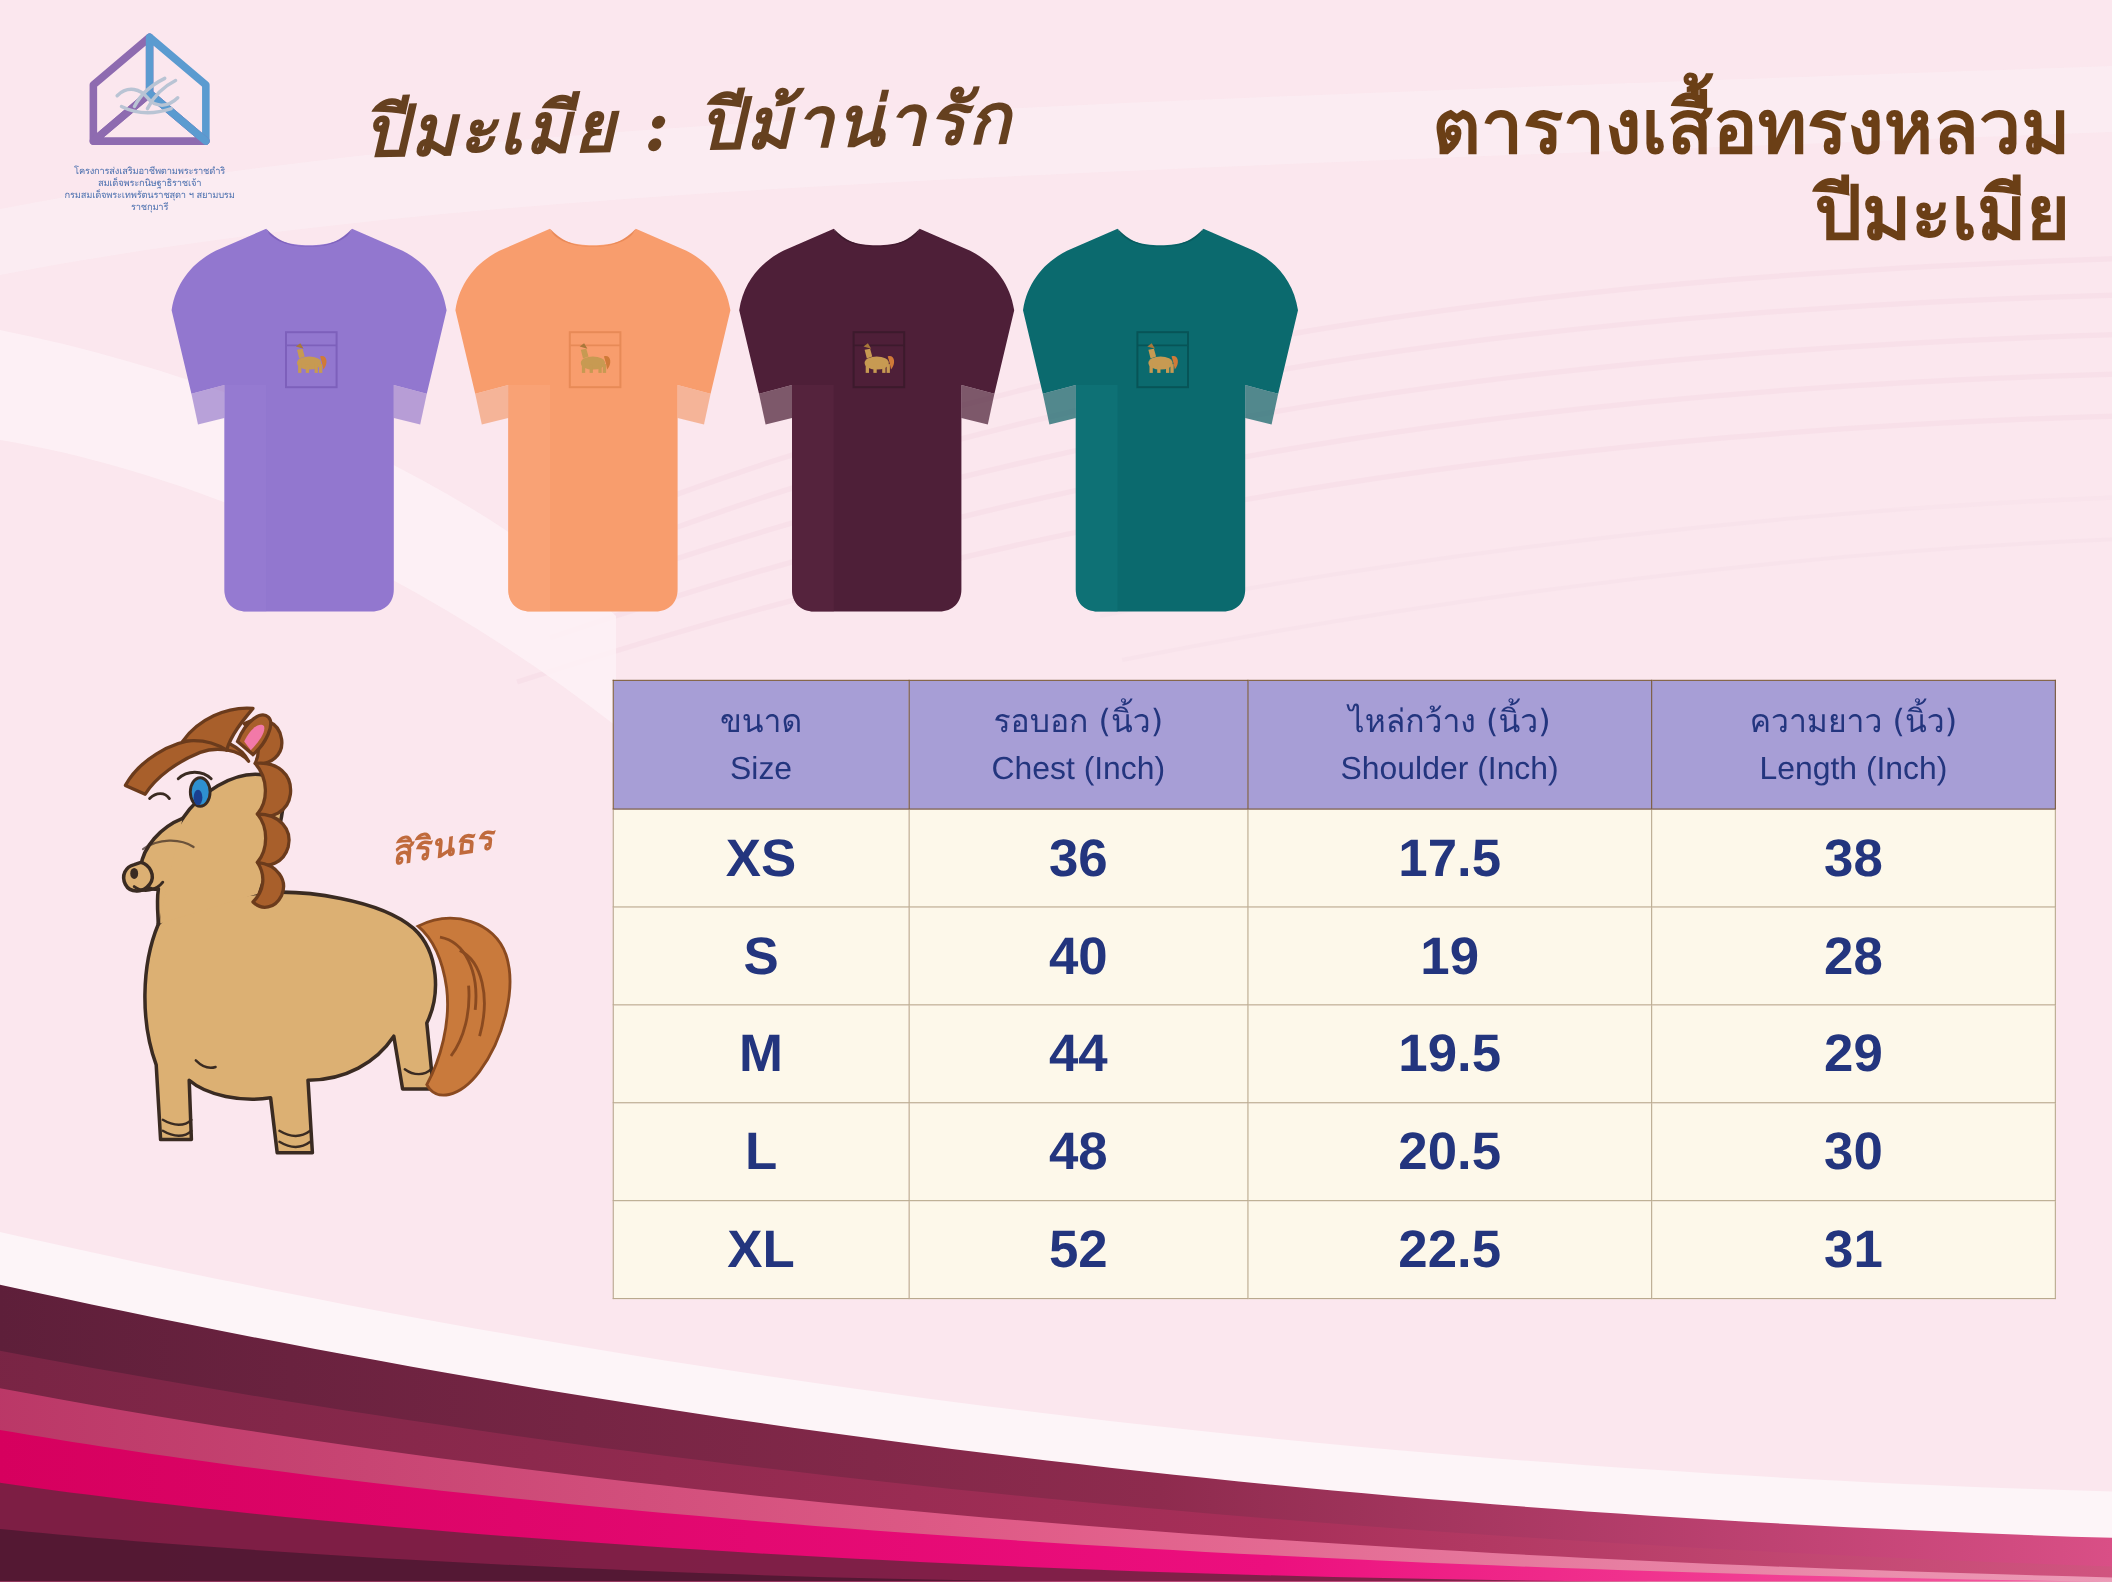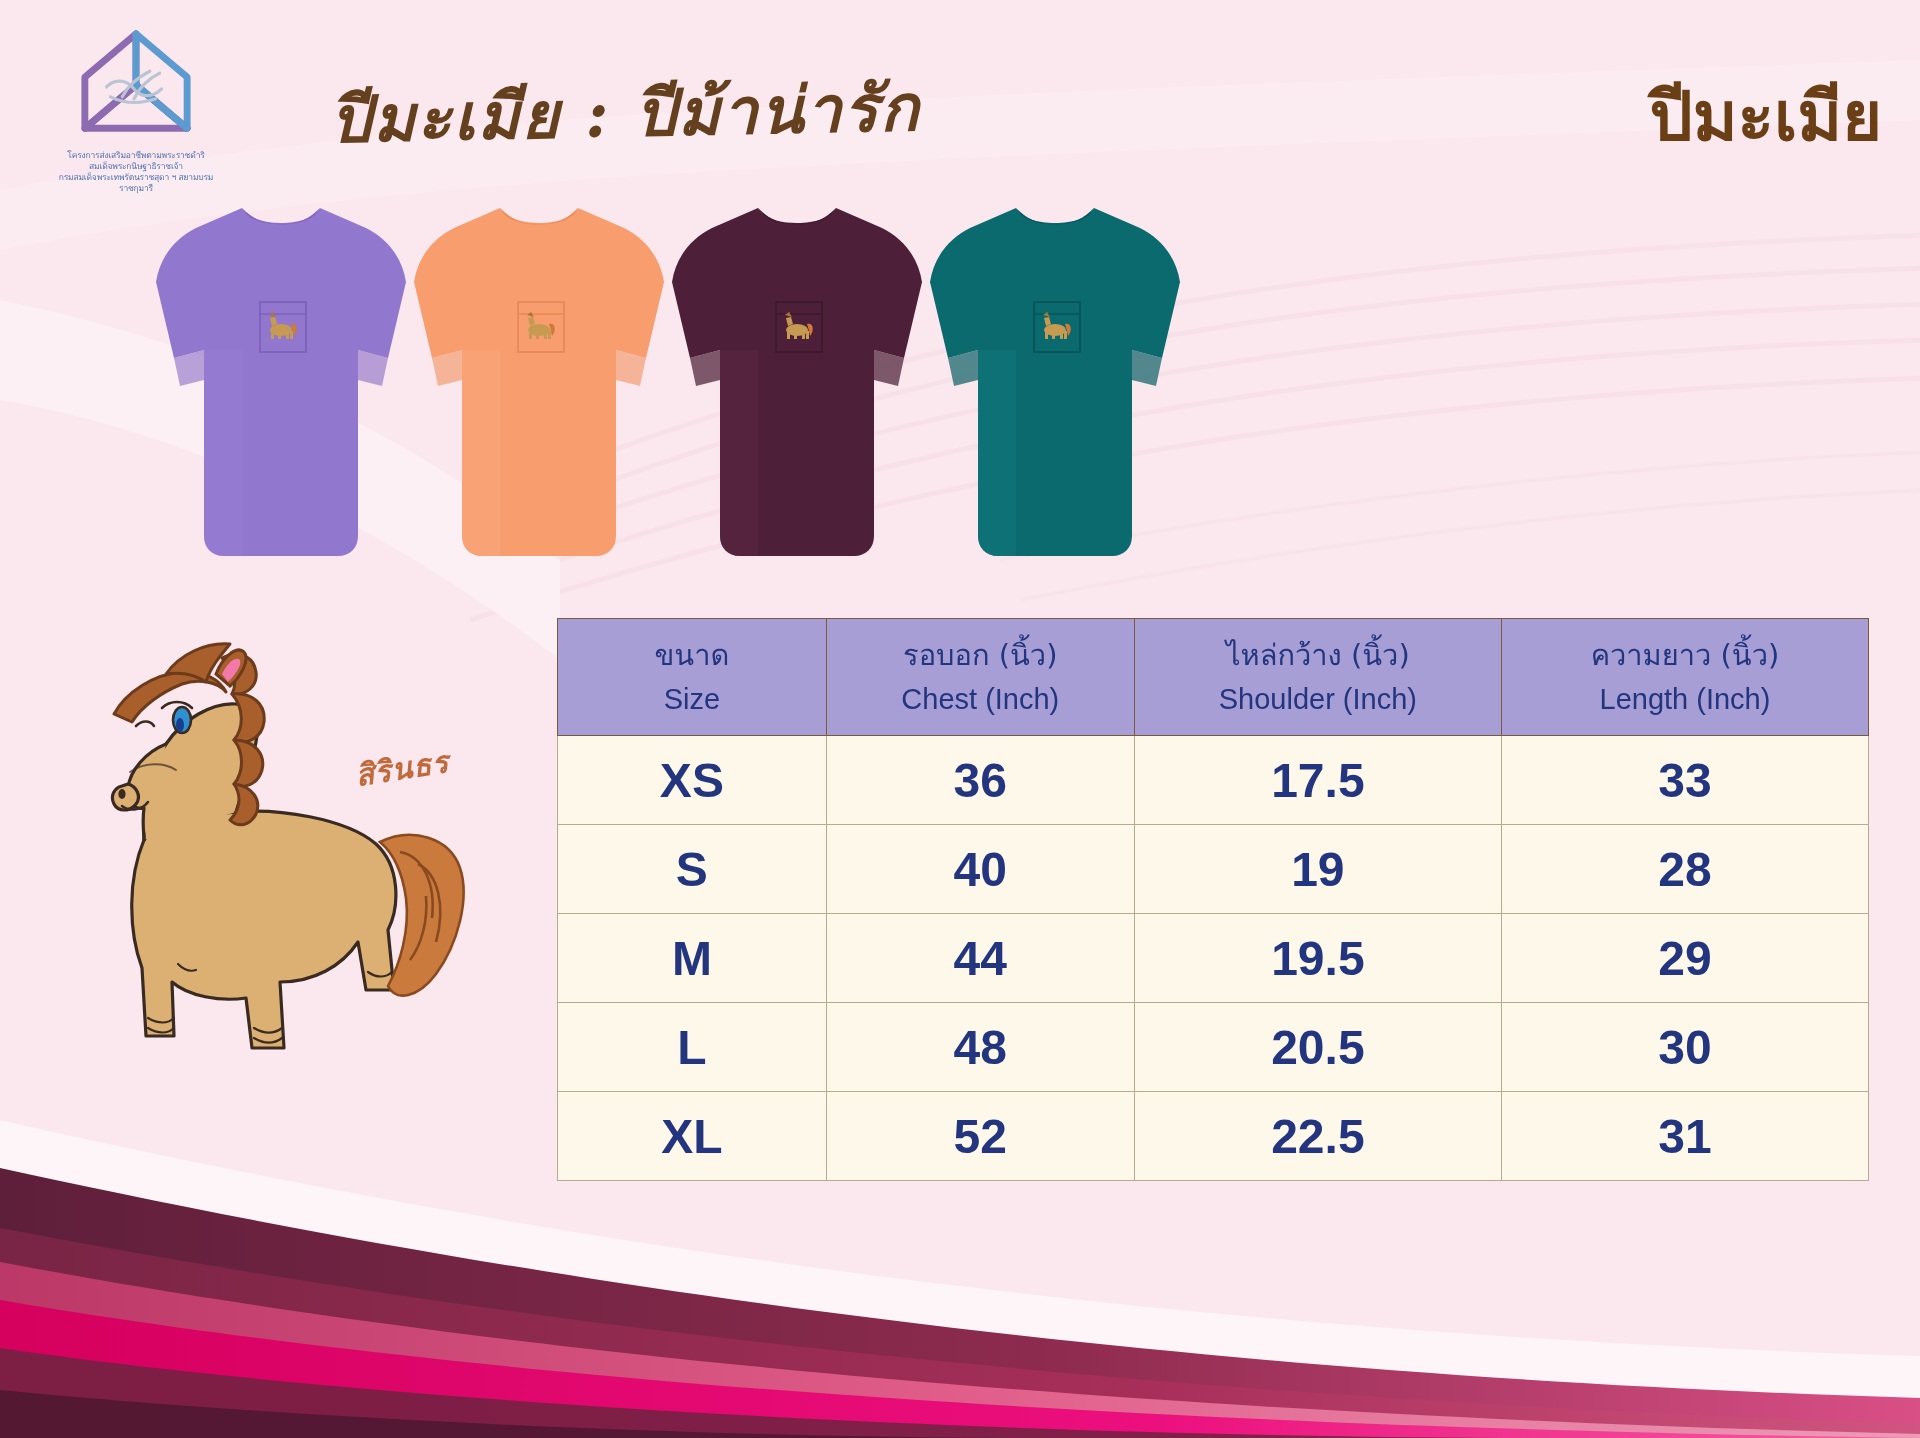--- a/index.html
+++ b/index.html
@@ -244,20 +244,21 @@
     <div class="logo-caption">
       <div>โครงการส่งเสริมอาชีพตามพระราชดำริ</div>
       <div>สมเด็จพระกนิษฐาธิราชเจ้า</div>
       <div>กรมสมเด็จพระเทพรัตนราชสุดา ฯ สยามบรมราชกุมารี</div>
     </div>
   </div>
 
   <div class="script-title">ปีมะเมีย : ปีม้าน่ารัก</div>
 
   <div class="main-title">
+    <span class="l1">ตารางเสื้อทรงหลวม</span>
     <span class="l2">ปีมะเมีย</span>
   </div>
 
   <div class="shirts">
 
     <svg class="shirt s1" viewBox="0 0 262 380">
       <path d="M92 18 C 100 38, 162 38, 170 18 L216 38 C 236 48, 252 66, 256 92 L238 168 L208 160 L208 346 C 208 358, 200 366, 188 366 L74 366 C 62 366, 54 358, 54 346 L54 160 L24 168 L6 92 C 10 66, 26 48, 46 38 Z" fill="#9277cf"></path>
       <path d="M92 18 C 100 40, 162 40, 170 18 C 160 28, 150 34, 131 34 C 112 34, 102 28, 92 18 Z" fill="#7f63bd"></path>
       <path d="M54 160 L54 346 C 54 358, 62 366, 74 366 L92 366 L92 160 Z" fill="#9a81d4" opacity="0.35"></path>
       <path d="M208 160 L238 168 L232 196 L208 190 Z" fill="#8a6dc6" opacity="0.6"></path>
@@ -416,21 +417,21 @@
             <span>ความยาว (นิ้ว)</span>
             <span class="th-en">Length (Inch)</span>
           </th>
         </tr>
       </thead>
       <tbody>
         <tr class="first-data">
           <td>XS</td>
           <td>36</td>
           <td>17.5</td>
-          <td>33</td>
+          <td>38</td>
         </tr>
         <tr>
           <td>S</td>
           <td>40</td>
           <td>19</td>
           <td>28</td>
         </tr>
         <tr>
           <td>M</td>
           <td>44</td>

